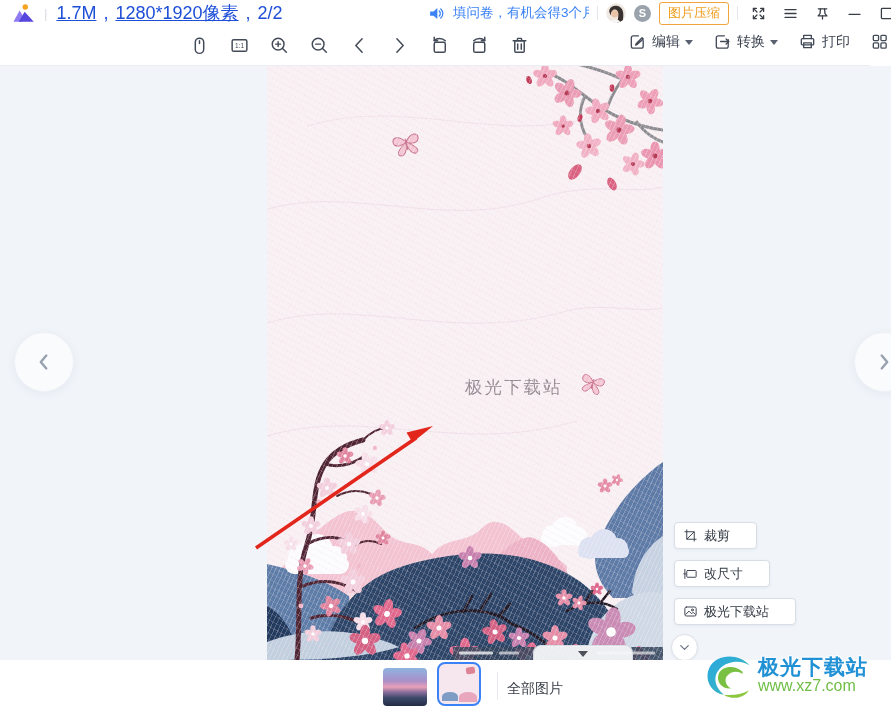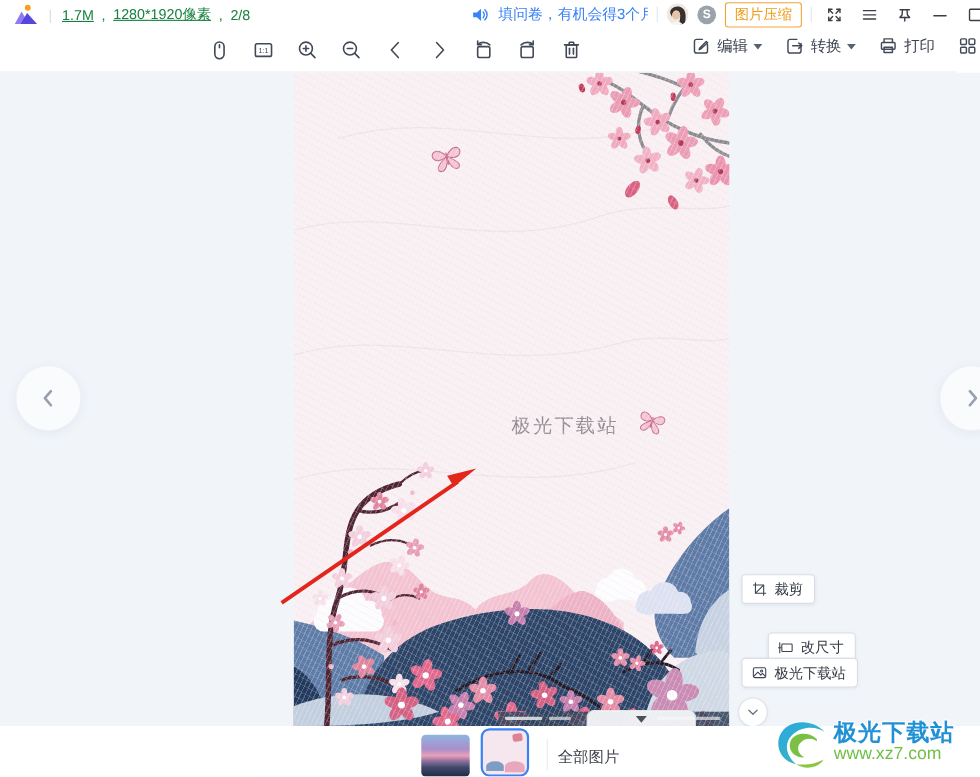--- a/index.html
+++ b/index.html
@@ -5,21 +5,21 @@
   * { margin:0; padding:0; box-sizing:border-box; }
   html,body { width:891px; height:706px; overflow:hidden; }
   body { position:relative; background:#fff; font-family:"Liberation Sans","DejaVu Sans",sans-serif; color:#2e333c; }
 
   
   .titlebar { position:absolute; left:0; top:0; width:891px; height:26px; background:#fff; z-index:30; }
   .tb-left { position:absolute; left:12px; top:0; height:26px; display:flex; align-items:center; gap:7px; }
   .app-logo { width:23px; height:21px; display:flex; }
   .filename { font-size:14px; color:#2b2f36; white-space:nowrap; }
   .tb-sep { color:#d9dde3; font-size:13px; padding:0 2px; }
-  .meta { font-size:13px; color:#15803d; white-space:nowrap; }
+  .meta { font-size:18px; color:#1d4ed8; white-space:nowrap; }
   .meta.u { text-decoration:underline; cursor:pointer; }
   .tb-right { position:absolute; left:428px; top:0; width:470px; height:26px; display:flex; align-items:center; gap:8px; }
   .speaker { width:17px; height:17px; flex:0 0 auto; }
   .promo { font-size:13.5px; color:#3b82f6; white-space:nowrap; max-width:162px; overflow:hidden; cursor:pointer; }
   .vdiv { width:1px; height:14px; background:#e3e6eb; flex:0 0 auto; }
   .avatar { width:20px; height:20px; border-radius:50%; overflow:hidden; flex:0 0 auto; cursor:pointer; }
   .badge-s { width:17px; height:17px; border-radius:50%; background:#9aa2ab; color:#fff; font-size:11px; font-weight:bold; display:flex; align-items:center; justify-content:center; flex:0 0 auto; }
   .vip-btn { border:1px solid #f2a33c; color:#ef9c1c; background:#fff; font-size:13px; padding:1px 8px 2px; border-radius:3px; white-space:nowrap; cursor:pointer; flex:0 0 auto; }
   .wctl { width:24px; height:24px; display:flex; align-items:center; justify-content:center; cursor:pointer; flex:0 0 auto; }
   .wctl svg { stroke:#3a3f47; fill:none; stroke-width:1.5; stroke-linecap:round; stroke-linejoin:round; }
@@ -47,26 +47,26 @@
 
   .nav-circle { position:absolute; width:60px; height:60px; border-radius:50%; background:#fafbfd; border:1px solid #eef1f6;
     box-shadow:0 2px 10px rgba(60,80,110,.07); display:flex; align-items:center; justify-content:center; cursor:pointer; z-index:8; }
   .nav-circle svg { stroke:#97a0ad; fill:none; stroke-width:2.6; stroke-linecap:round; stroke-linejoin:round; }
   .nav-left { left:14px; top:332px; }
   .nav-right { left:854px; top:332px; }
 
   .arrow-overlay { position:absolute; left:248px; top:416px; width:196px; height:142px; z-index:9; pointer-events:none; }
 
   .side-actions { position:absolute; left:674px; top:522px; z-index:10; }
-  .act-btn { display:inline-flex; align-items:center; gap:6px; height:27px; padding:0 10px 0 8px; background:#fff;
+  .act-btn { display:inline-flex; align-items:center; gap:6px; height:27px; padding:0 26px 0 8px; background:#fff;
     border:1px solid #d9dee5; border-radius:4px; box-shadow:0 1px 3px rgba(70,90,120,.08); cursor:pointer;
     font-size:13px; color:#333a44; white-space:nowrap; position:absolute; left:0; }
   .act-btn svg { stroke:#3c434f; fill:none; stroke-width:1.3; stroke-linecap:round; stroke-linejoin:round; }
   .act-crop { top:0; }
-  .act-resize { top:53px;margin-left:24px; }
+  .act-resize { top:38px; }
   .act-compress { top:76px; }
   .collapse-circle { position:absolute; left:-3px; top:112px; width:27px; height:27px; border-radius:50%; background:#fff;
     border:1px solid #dde1e7; box-shadow:0 1px 3px rgba(70,90,120,.08); display:flex; align-items:center; justify-content:center; cursor:pointer; }
   .collapse-circle svg { stroke:#6a7280; fill:none; stroke-width:1.6; stroke-linecap:round; stroke-linejoin:round; }
 
   .strip-tab { position:absolute; left:533px; top:645px; width:100px; height:16px; background:rgba(245,247,249,.95);
     border:1px solid #d8dde3; border-bottom:none; border-radius:8px 8px 0 0; display:flex; align-items:center; justify-content:center;
     z-index:12; cursor:pointer; }
   .strip-tab .tri { width:0; height:0; border-left:5px solid transparent; border-right:5px solid transparent; border-top:6px solid #4a4f58; }
 
@@ -99,21 +99,21 @@
         <circle cx="15" cy="4.6" r="3.1" fill="#f6a21d"></circle>
         <path d="M1.5,21.5 L8.6,8.5 L14.2,18 L11,21.5 Z" fill="#8f7bf2"></path>
         <path d="M7.5,21.5 L14.3,10 L24.7,21.5 Z" fill="#5746de"></path>
       </svg>
     </span>
     <span class="tb-sep">|</span>
     <span class="meta u">1.7M</span>
     <span class="meta">,</span>
     <span class="meta u">1280*1920像素</span>
     <span class="meta">,</span>
-    <span class="meta">2/8</span>
+    <span class="meta">2/2</span>
   </div>
   <div class="tb-right">
     <span class="speaker">
       <svg viewBox="0 0 20 20" width="17" height="17">
         <polygon points="2.5,7.5 6.5,7.5 11,3.5 11,16.5 6.5,12.5 2.5,12.5" fill="#3b82f6"></polygon>
         <path d="M13.2,7 A4.2,4.2 0 0 1 13.2,13" stroke="#3b82f6" stroke-width="1.5" fill="none" stroke-linecap="round"></path>
         <path d="M15,4.6 A7.2,7.2 0 0 1 15,15.4" stroke="#3b82f6" stroke-width="1.5" fill="none" stroke-linecap="round"></path>
       </svg>
     </span>
     <span class="promo">填问卷，有机会得3个月超级...</span>

